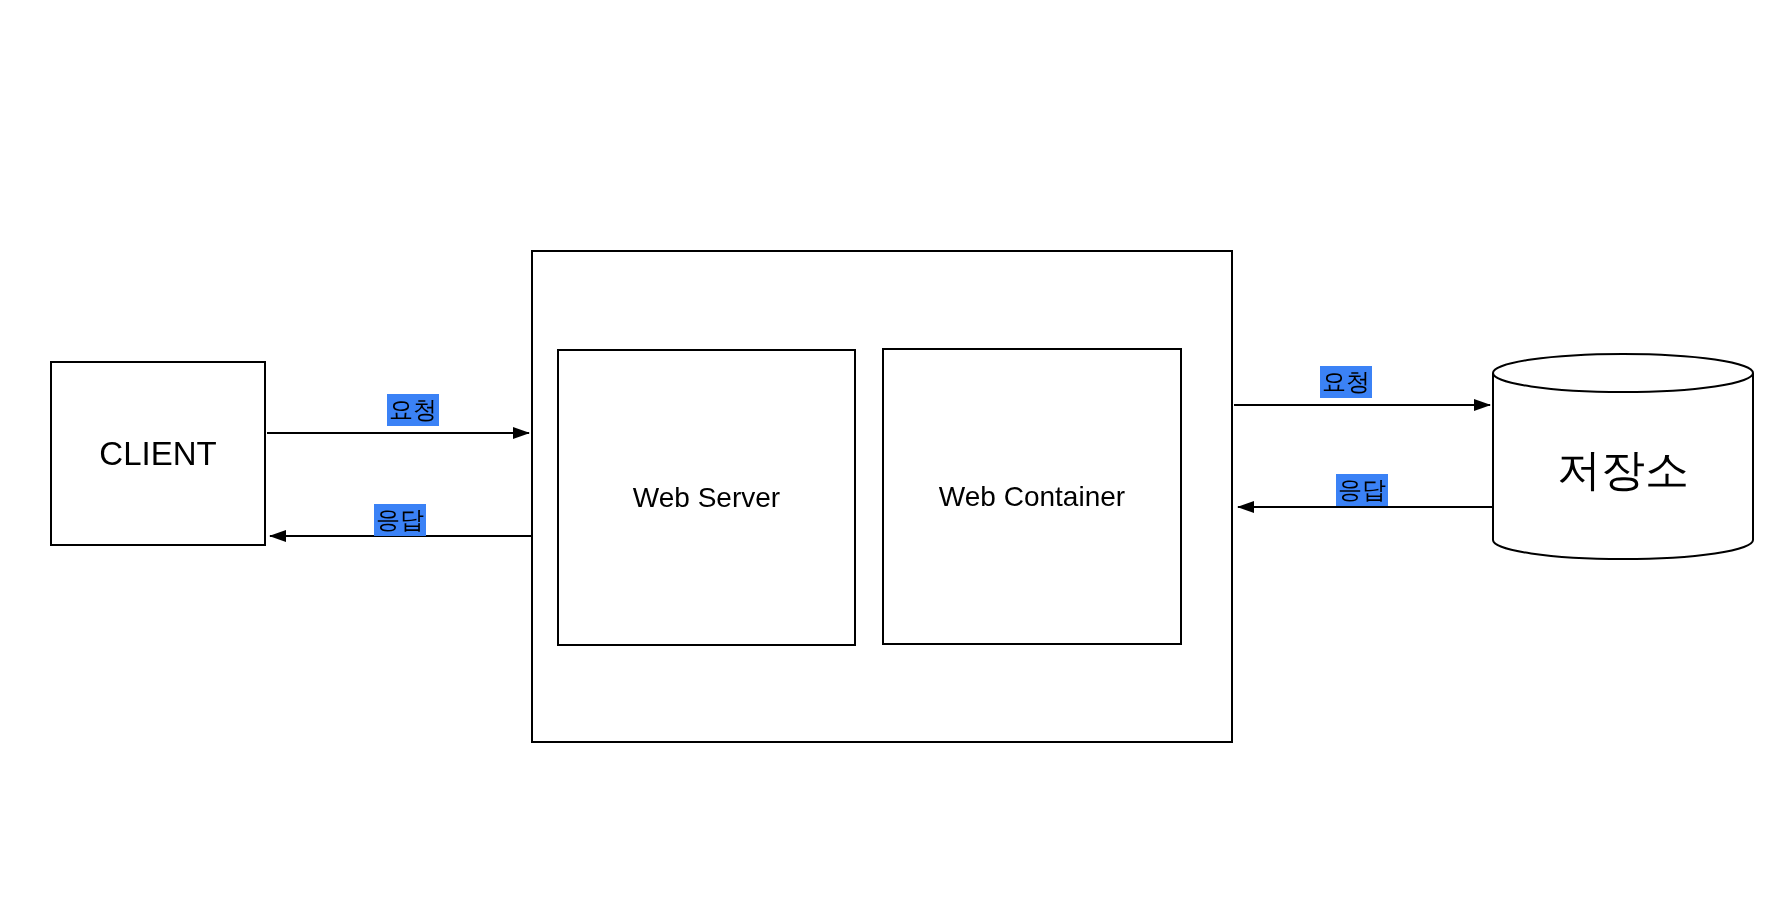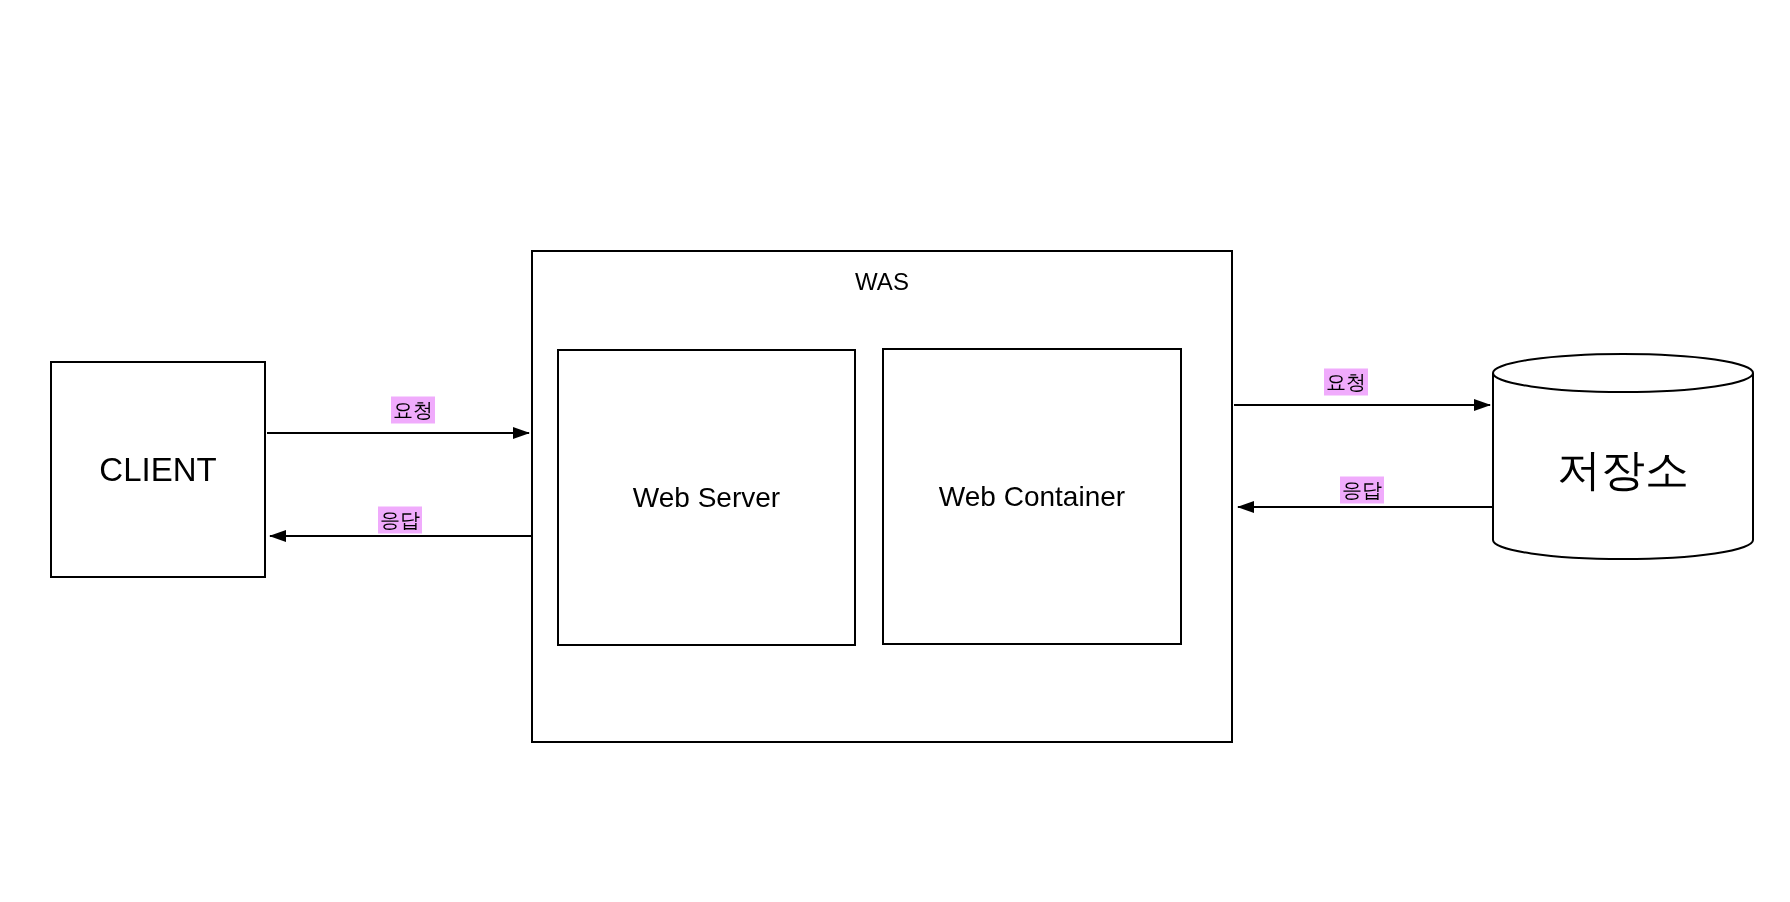--- a/index.html
+++ b/index.html
@@ -23,21 +23,21 @@
   .node-label-center {
     width: 100%; height: 100%;
     display: flex;
     align-items: center;
     justify-content: center;
     text-align: center;
     white-space: nowrap;
   }
 
   
-  .client-node { left: 50px; top: 361px; width: 216px; height: 217px; }
+  .client-node { left: 50px; top: 361px; width: 216px; height: 185px; }
   .client-node .node-label-center { font-size: 33px; }
 
   
   .was-node { left: 531px; top: 250px; width: 702px; height: 493px; }
   .was-title {
     position: absolute;
     top: 16px; left: 0; right: 0;
     text-align: center;
     font-size: 24px;
   }
@@ -62,41 +62,40 @@
   .arrows-layer {
     position: absolute;
     left: 0; top: 0;
     width: 1790px; height: 902px;
     pointer-events: none;
   }
 
   .edge-label {
     position: absolute;
     transform: translate(-50%, -50%);
-    font-size: 20px;
+    font-size: 24px;
     white-space: nowrap;
-    background: #f0abfc;
+    background: #3b82f6;
     padding: 0 2px;
   }
   .edge-label-request-left  { left: 413px;  top: 410px; }
   .edge-label-response-left { left: 400px;  top: 520px; }
   .edge-label-request-right { left: 1346px; top: 382px; }
   .edge-label-response-right{ left: 1362px; top: 490px; }
 </style>
 </head>
 <body>
 
 <div id="canvas">
 
   <div class="node client-node">
     <div class="node-label-center">CLIENT</div>
   </div>
 
   <div class="node was-node">
-    <div class="was-title">WAS</div>
 
     <div class="node web-server-node">
       <div class="node-label-center">Web Server</div>
     </div>
 
     <div class="node web-container-node">
       <div class="node-label-center">Web Container</div>
     </div>
   </div>
 

